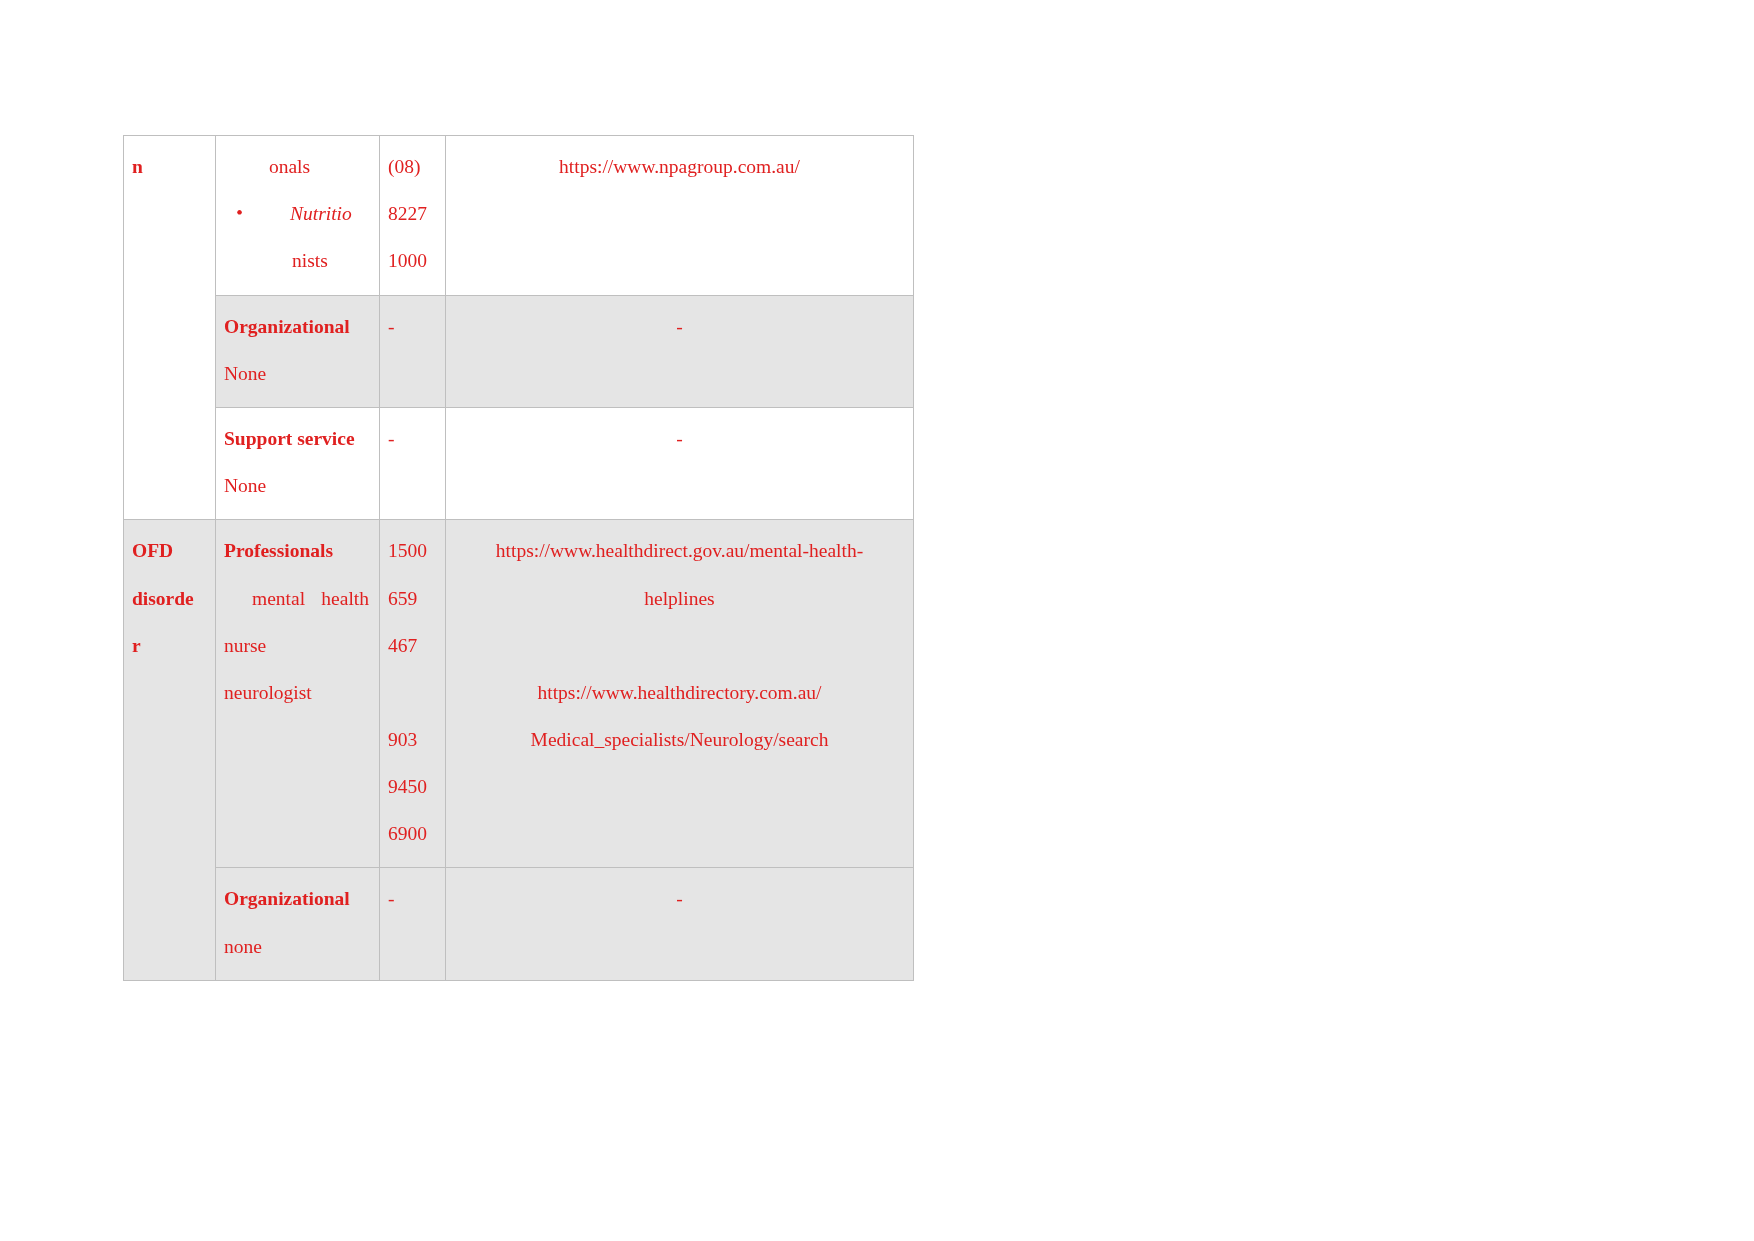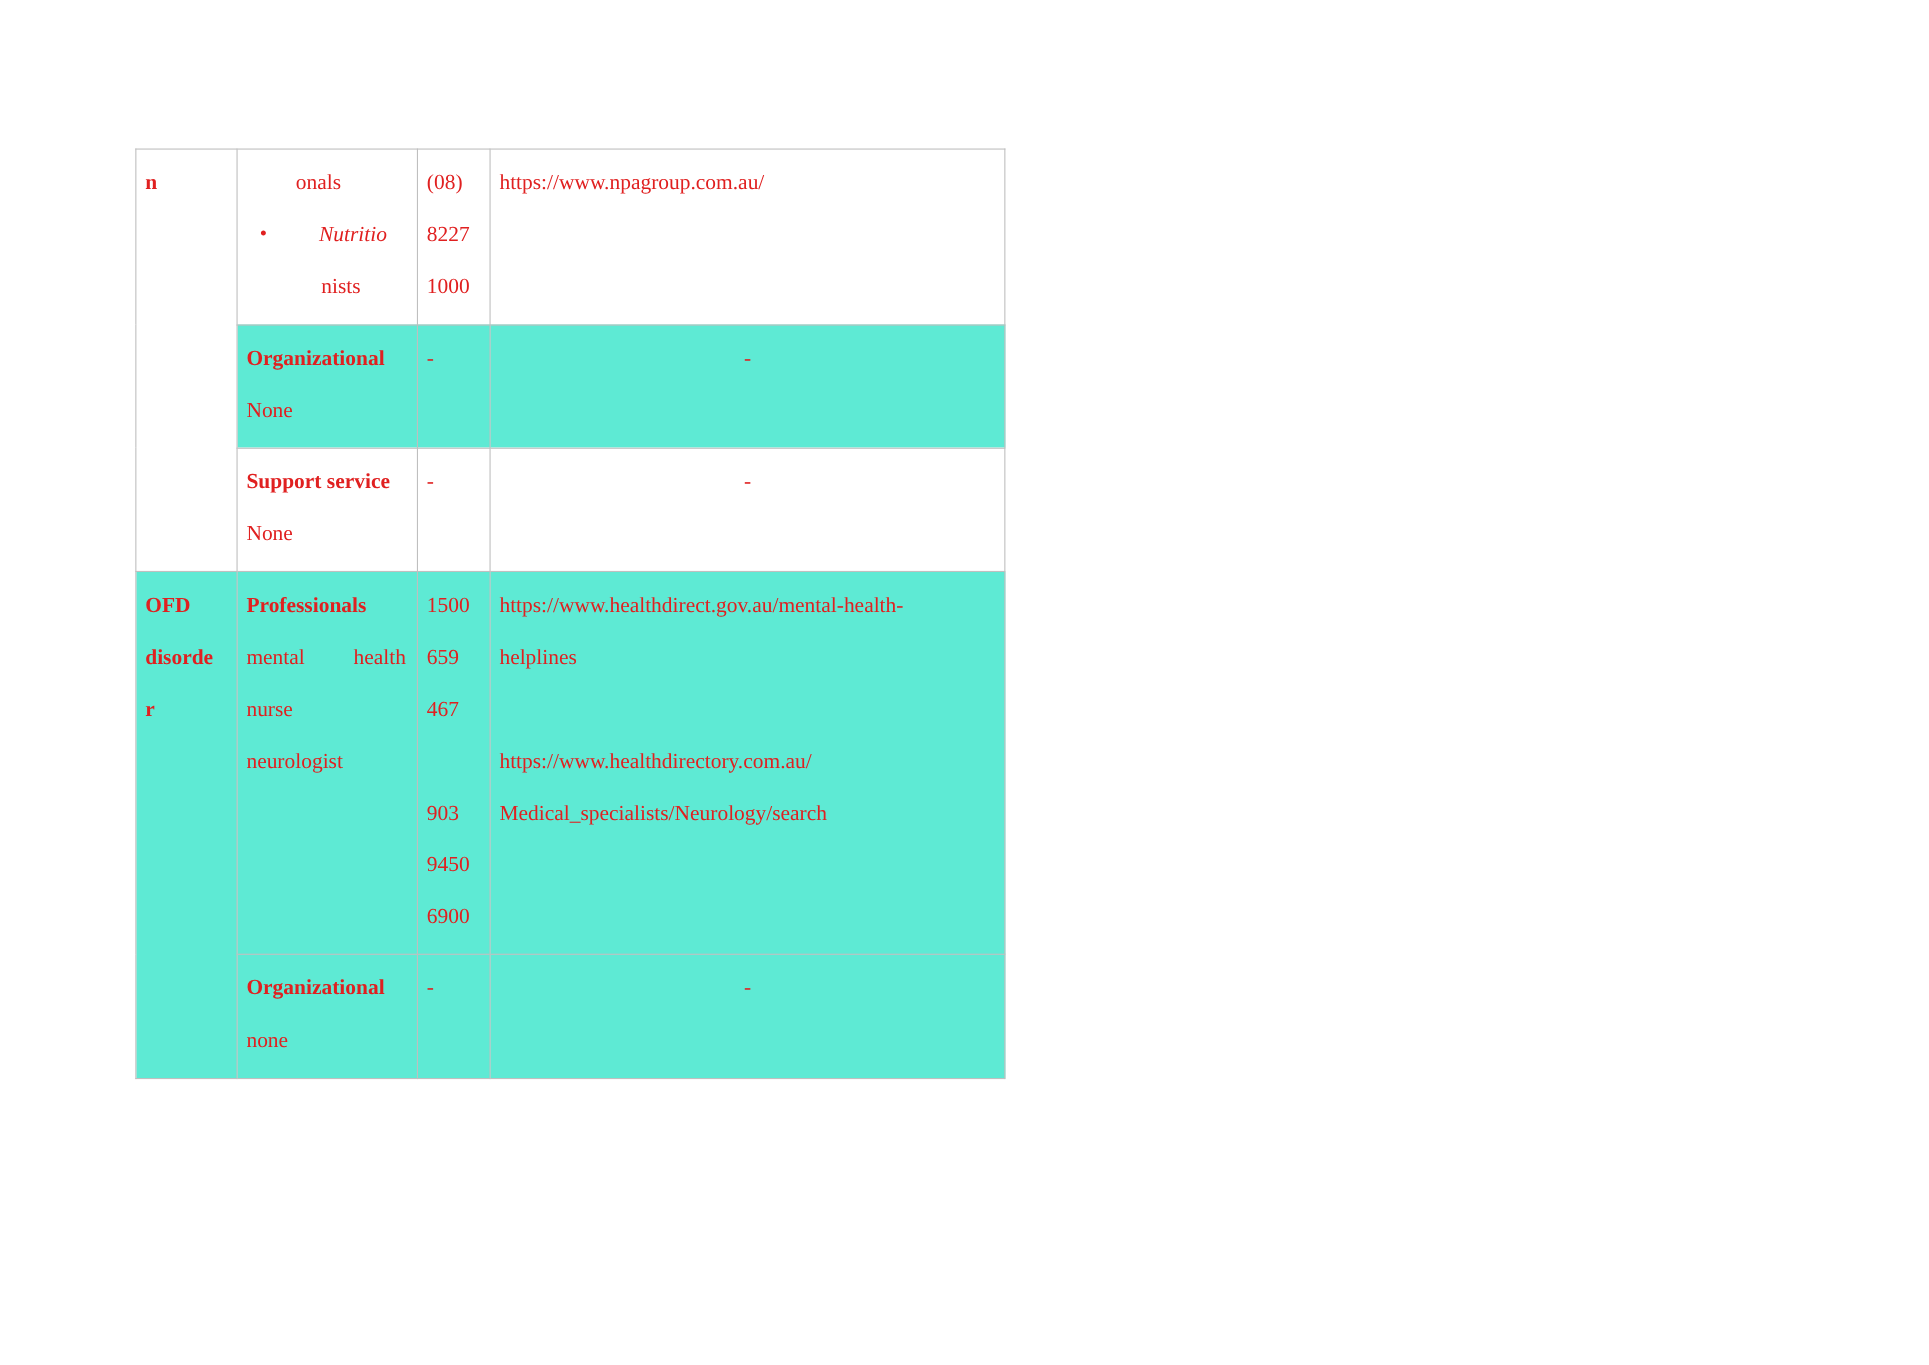--- a/index.html
+++ b/index.html
@@ -42,21 +42,21 @@
     line-height: 2.42;
     color: #e02020;
   }
 
   
   col.c-cond  { width: 92px; }
   col.c-type  { width: 164px; }
   col.c-phone { width: 66px; }
   col.c-url   { width: 468px; }
 
-  .shade { background: #5eead4; }
+  .shade { background: #e5e5e5; }
   .plain { background: #ffffff; }
 
   .bold { font-weight: bold; }
 
   .cond-cell {
     font-weight: bold;
     padding-left: 11px;
     padding-top: 8px;
   }
 
@@ -64,20 +64,21 @@
 
   .phone-cell {
     text-align: left;
     padding-left: 2px;
     padding-right: 2px;
   }
 
   .url-cell {
     padding-left: 9px;
     word-break: break-word;
+    text-align: center;
   }
 
   .center-dash {
     text-align: center;
   }
 
   .frag-right {
     display: block;
     text-align: center;
     padding-right: 16px;
@@ -105,20 +106,21 @@
   .cont-line {
     display: block;
     padding-left: 68px;
   }
 
   .just-line {
     display: block;
     text-align: justify;
     text-align-last: justify;
     padding-right: 2px;
+    margin-left: 28px;
   }
 
   .gap-line {
     display: block;
     height: 47px;
   }
 
   .wbrk { display: block; }
 </style>
 </head>

